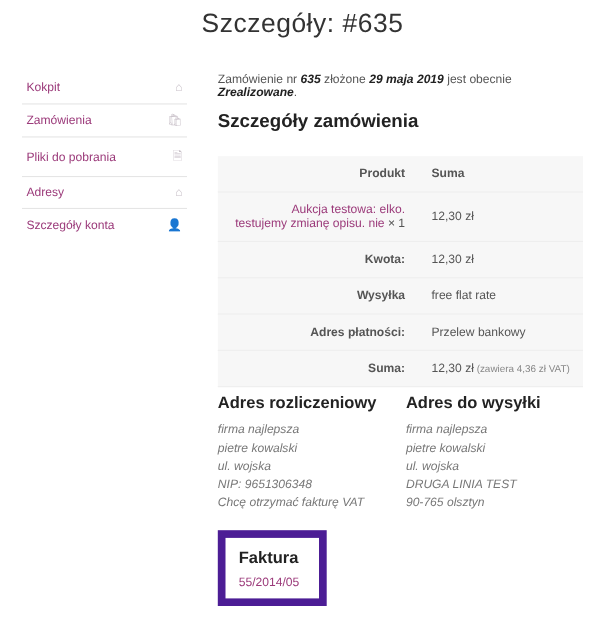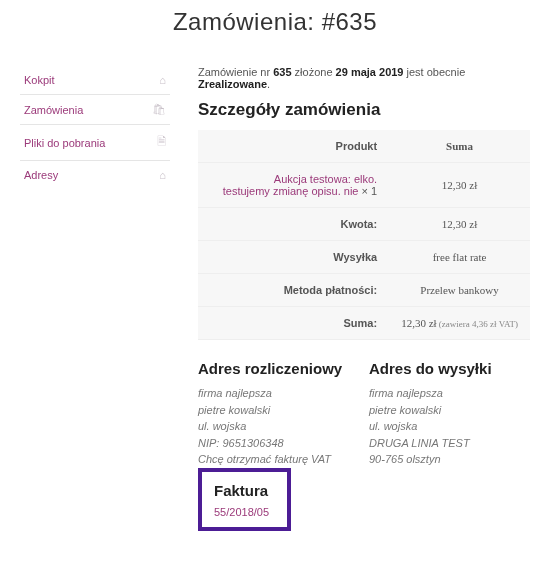--- a/index.html
+++ b/index.html
@@ -47,116 +47,119 @@
   .main {
     flex: 1;
     padding-left: 28px;
     min-width: 0;
   }
   .status-line {
     font-size: 11px;
     color: #555;
     margin-bottom: 10px;
   }
-  .status-line .b { font-weight: 600; color: #222; }
+  .status-line .b { font-weight: 600; color: #222; font-style: italic; }
   h2.section {
     font-size: 17px;
     font-weight: 600;
     color: #222;
-    margin: 6px 0 10px 0;
+    margin: 6px 0 22px 0;
   }
   table.details {
     width: 100%;
     border-collapse: collapse;
     background: #f7f7f7;
     font-size: 11px;
   }
   table.details th, table.details td {
     text-align: right;
     padding: 10px 12px;
     border-bottom: 1px solid #eeeeee;
     color: #555;
   }
   table.details th {
     font-weight: 600;
     color: #555;
   }
   table.details td.sum, table.details th.sum {
-    text-align: center;
+    text-align: left;
     white-space: nowrap;
-    font-family: Liberation Serif, serif;
   }
   .product-link {
     color: #9b3a7a;
     text-decoration: none;
     margin-left: 44px;
   }
   .small-note { font-size: 9px; color: #888; }
   .addresses {
     display: flex;
-    margin-top: 14px;
     gap: 10px;
     align-items: flex-end;
   }
   .addr-col { flex: 1; min-width: 0; }
   .addr-col h3 {
     font-size: 15px;
     font-weight: 600;
     color: #222;
     margin: 6px 0 8px 0;
   }
   .addr-line {
     font-style: italic;
     color: #777;
     font-size: 11px;
     line-height: 1.5;
   }
   .invoice-box {
-    border: 4px solid #4c1d95;
+    border: 7px solid #4c1d95;
     display: inline-block;
     padding: 8px 18px 8px 12px;
+    margin-top: 16px;
   }
   .invoice-box h3 {
     font-size: 15px;
     font-weight: 700;
     color: #222;
     margin: 2px 0 6px 0;
   }
   .invoice-link {
     color: #9b3a7a;
     font-size: 11px;
     text-decoration: none;
   }
   .overflow-clip { overflow: hidden; }
 </style>
 </head>
 <body>
 
 <div class="page-title">
-  <span>Zamówienia: </span><span>#635</span>
+  <span>Szczegóły: </span><span>#635</span>
 </div>
 
 <div class="layout">
 
   <nav class="sidebar">
     <div class="sidebar-item">
       <span class="sidebar-label">Kokpit</span>
       <span class="sidebar-icon">⌂</span>
     </div>
     <div class="sidebar-item">
       <span class="sidebar-label">Zamówienia</span>
       <span class="sidebar-icon">🛍</span>
     </div>
     <div class="sidebar-item">
       <span class="sidebar-label">Pliki do pobrania</span>
       <span class="sidebar-icon">🗎</span>
     </div>
     <div class="sidebar-item">
       <span class="sidebar-label">Adresy</span>
       <span class="sidebar-icon">⌂</span>
+    </div>
+    <div class="sidebar-item">
+      <span class="sidebar-label">Szczegóły konta</span>
+      <span class="sidebar-icon">👤</span>
     </div>
   </nav>
 
   <main class="main overflow-clip">
 
     <div class="status-line">
       <span>Zamówienie nr </span><span class="b">635</span><span> złożone </span><span class="b">29 maja 2019</span><span> jest obecnie </span><span class="b">Zrealizowane</span><span>.</span>
     </div>
 
     <h2 class="section">Szczegóły zamówienia</h2>
@@ -177,21 +180,21 @@
         </tr>
         <tr>
           <th>Kwota:</th>
           <td class="sum">12,30 zł</td>
         </tr>
         <tr>
           <th>Wysyłka</th>
           <td class="sum">free flat rate</td>
         </tr>
         <tr>
-          <th>Metoda płatności:</th>
+          <th>Adres płatności:</th>
           <td class="sum">Przelew bankowy</td>
         </tr>
         <tr>
           <th>Suma:</th>
           <td class="sum">
             <span>12,30 zł</span><span class="small-note"> (zawiera 4,36 zł VAT)</span>
           </td>
         </tr>
       </tbody>
     </table>
@@ -210,17 +213,17 @@
         <div class="addr-line">firma najlepsza</div>
         <div class="addr-line">pietre kowalski</div>
         <div class="addr-line">ul. wojska</div>
         <div class="addr-line">DRUGA LINIA TEST</div>
         <div class="addr-line">90-765 olsztyn</div>
       </div>
     </div>
 
     <div class="invoice-box">
       <h3>Faktura</h3>
-      <a href="#" class="invoice-link">55/2018/05</a>
+      <a href="#" class="invoice-link">55/2014/05</a>
     </div>
 
   </main>
 </div>
 
 </body></html>

